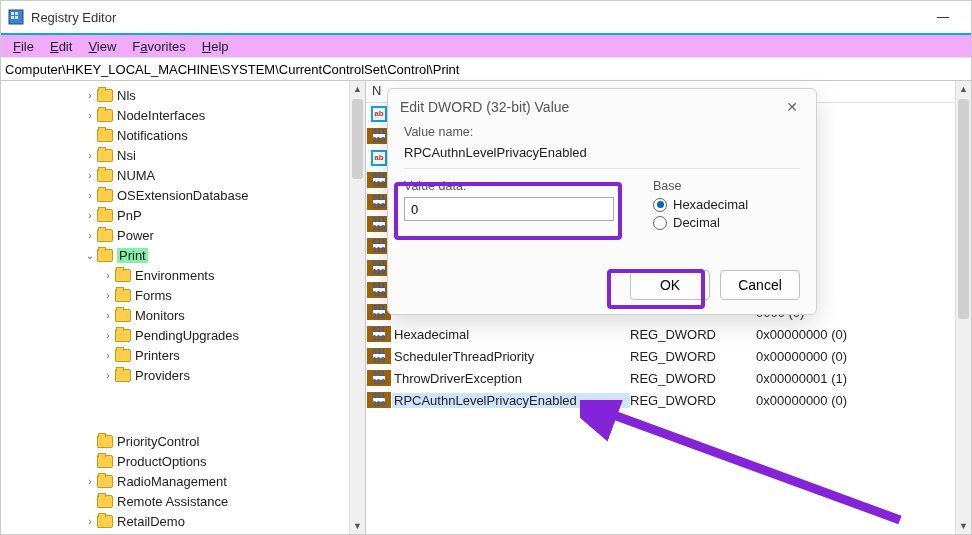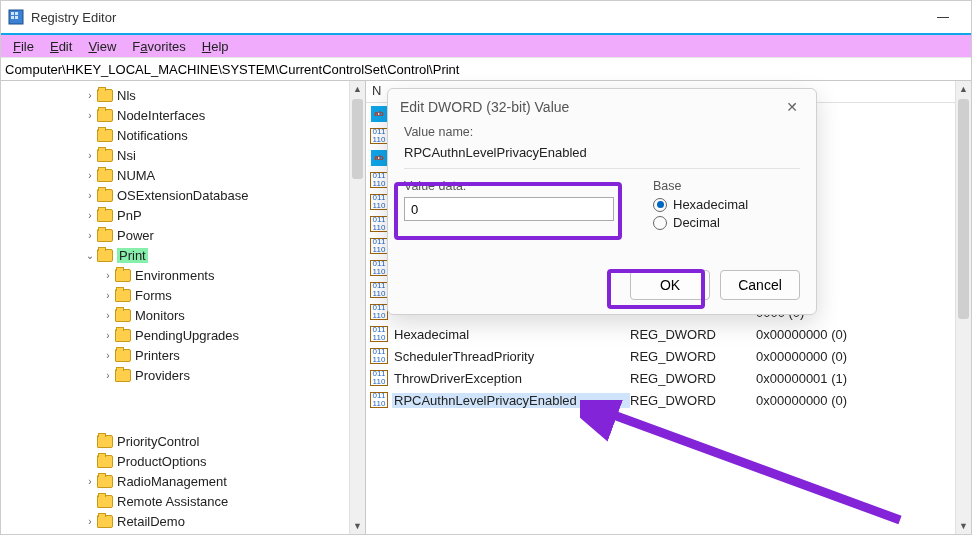--- a/index.html
+++ b/index.html
@@ -51,22 +51,22 @@
 .dlg-input { width: 210px; height: 24px; border: 1px solid #aaa; padding: 0 6px; font-size: 13px; background: #fff; }
 .radio { display: flex; align-items: center; gap: 6px; font-size: 13px; color: #222; margin: 3px 0; }
 .radio .r { width: 14px; height: 14px; border: 1px solid #666; border-radius: 50%; display: inline-flex; align-items: center; justify-content: center; }
 .radio .r.on::after { content: ""; width: 7px; height: 7px; background: #0067c0; border-radius: 50%; }
 .dlg-buttons { display: flex; justify-content: flex-end; gap: 10px; padding: 10px 16px 14px; }
 .btn { min-width: 80px; height: 30px; border: 1px solid #bfbfbf; background: #fdfdfd; border-radius: 4px; font-size: 14px; display: flex; align-items: center; justify-content: center; }
 
 .annot { position: absolute; border: 4px solid #8424d8; border-radius: 4px; pointer-events: none; }
 .arrow { position: absolute; pointer-events: none; }
 
-.ic-ab { display:flex; align-items:center; justify-content:center; width:16px; height:16px; border:7px solid #0ea5e9; background:#fff; font-size:8px; font-weight:700; color:#c23a1e; line-height:1; }
-.ic-01 { display:flex; align-items:center; justify-content:center; width:28px; height:16px; border:1px solid #a16207; background:#fff; font-size:8px; font-weight:400; color:#1e63c2; line-height:1; }
+.ic-ab { display:flex; align-items:center; justify-content:center; width:16px; height:16px; border:2px solid #0ea5e9; background:#fff; font-size:8px; font-weight:700; color:#c23a1e; line-height:1; }
+.ic-01 { display:flex; align-items:center; justify-content:center; width:28px; height:16px; border:6px solid #a16207; background:#fff; font-size:8px; font-weight:700; color:#1e63c2; line-height:1; }
 </style>
 </head>
 <body>
 
 <div class="window">
 
   <div class="titlebar">
     <span class="app-icon">
       <svg width="16" height="16" viewBox="0 0 16 16">
           <rect x="1" y="1" width="14" height="14" fill="#3b82d4" stroke="#1e4e8c"></rect>

